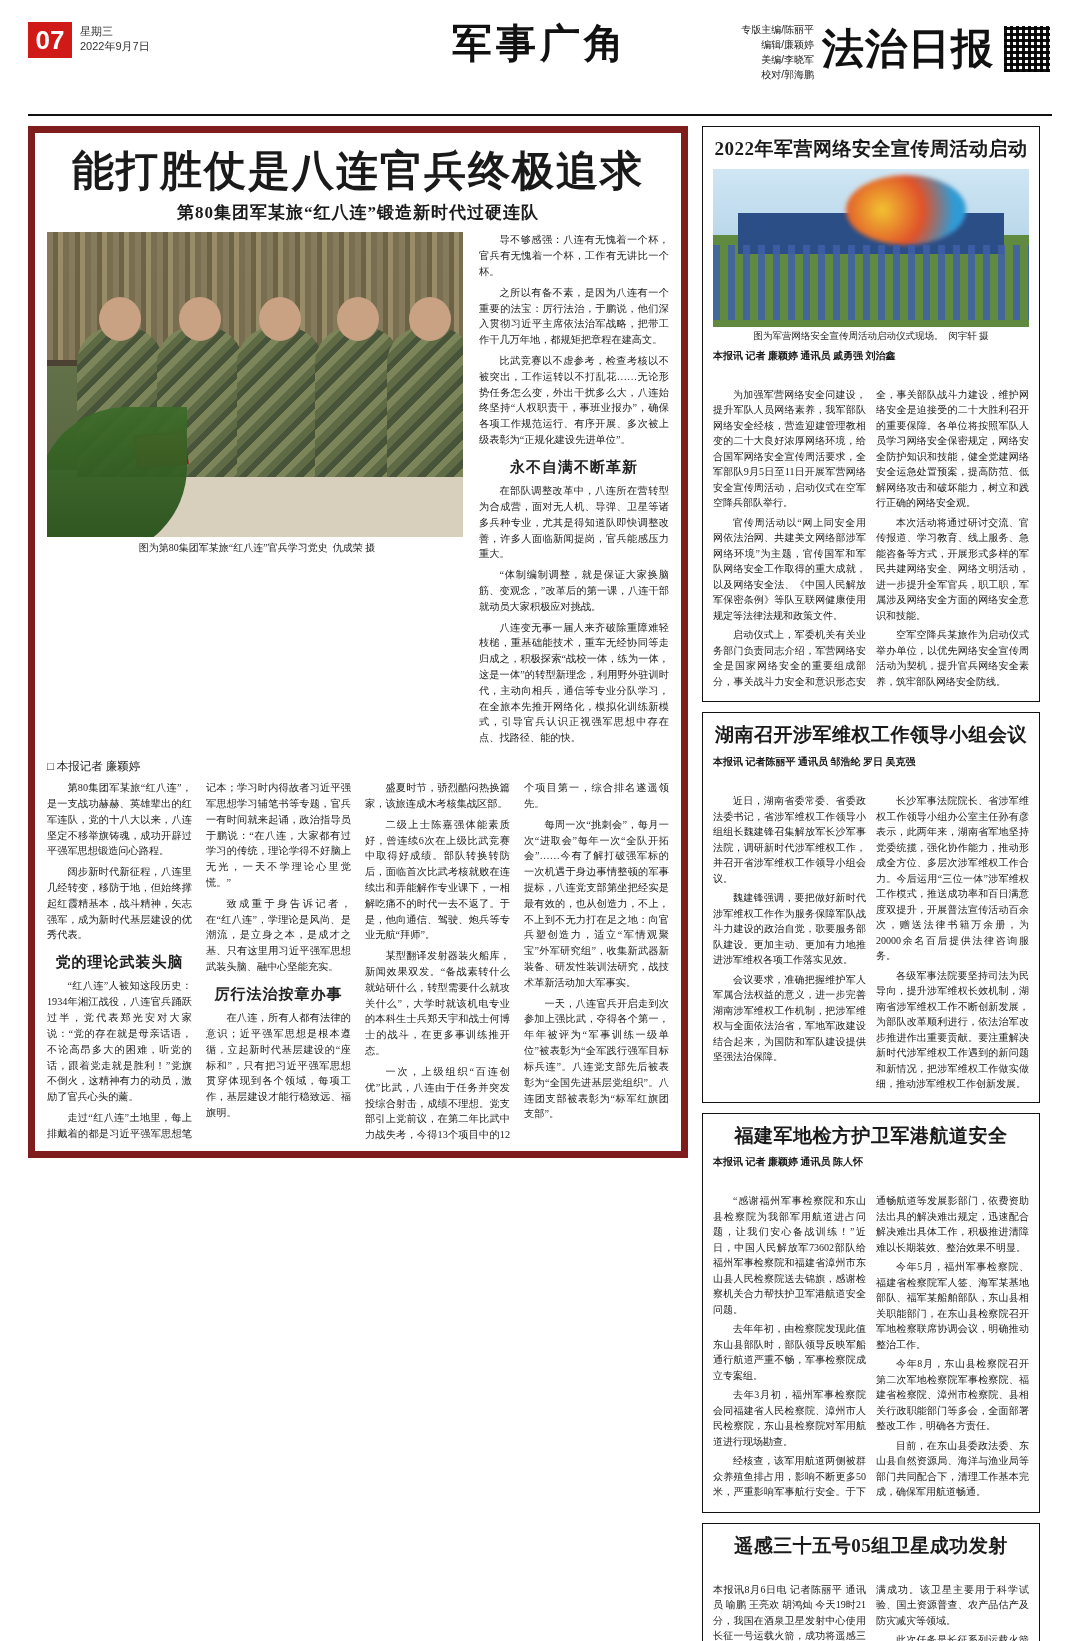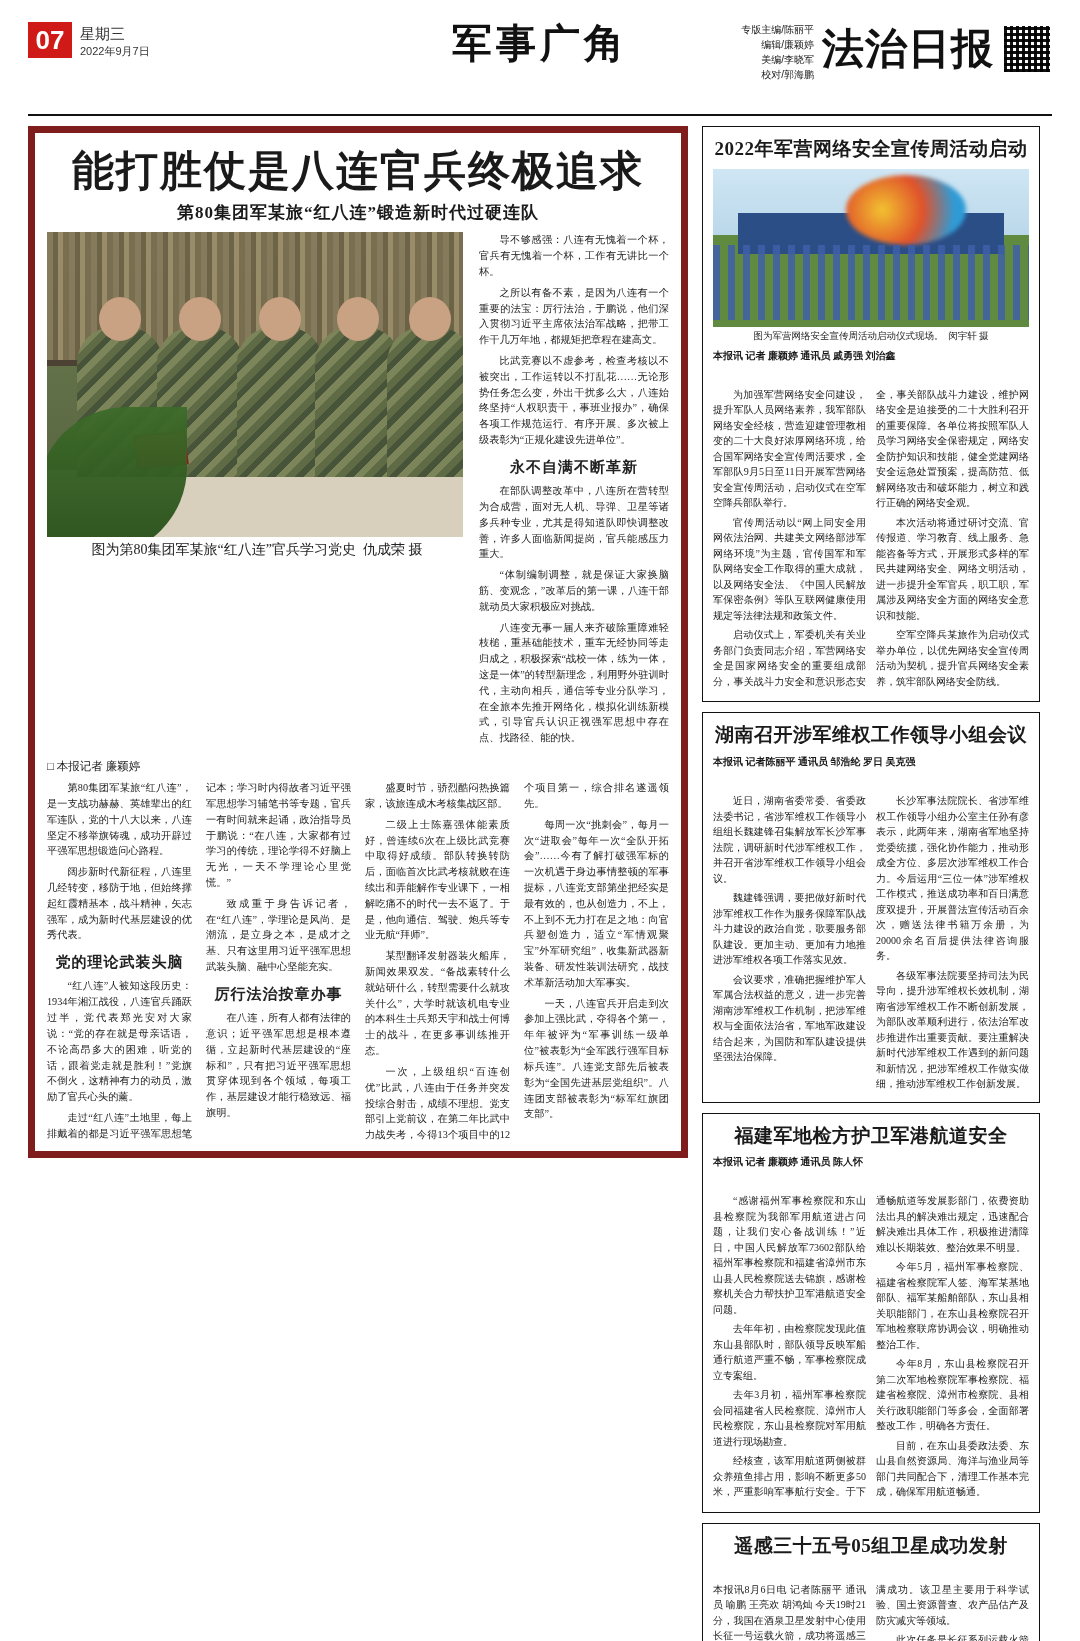--- a/index.html
+++ b/index.html
@@ -15,21 +15,21 @@
 
   
   .masthead { display:flex; align-items:flex-start; padding-top:18px; height:112px; position:relative; }
   .page-no-box {
     width:44px; height:36px; background:#d01a18; color:#fff;
     font-family:"Liberation Sans", sans-serif; font-weight:bold; font-size:26px;
     display:flex; align-items:center; justify-content:center; letter-spacing:0;
     margin-top:4px;
   }
   .date-block { margin-left:8px; font-family:"Liberation Sans", sans-serif; line-height:1.35; padding-top:6px; }
-  .date-block .w { font-size:15px; color:#333; }
+  .date-block .w { font-size:11px; color:#333; }
   .date-block .d { font-size:11px; color:#333; }
   .mast-title {
     position:absolute; left:0; right:0; top:16px; text-align:center;
     font-size:40px; font-weight:bold; letter-spacing:4px; color:#111;
     font-family:"Liberation Serif", serif;
   }
   .mast-right { margin-left:auto; display:flex; align-items:flex-start; gap:8px; padding-top:4px; }
   .credits { font-size:10px; line-height:1.5; text-align:right; color:#222; font-family:"Liberation Sans", sans-serif; }
   .paper-logo {
     font-size:42px; font-weight:bold; letter-spacing:1px; color:#111;
@@ -64,21 +64,21 @@
   .photo .shelf2 { position:absolute; left:0; right:0; top:42%; height:6px; background:#4b4233; }
   .photo .table { position:absolute; left:0; right:0; bottom:0; height:22%; background:#d9cfbd; }
   .photo .book { position:absolute; width:52px; height:34px; background:#c32a24; border:2px solid #8f1a16;
     left:calc(50% - 120px); bottom:70px; transform:rotate(-6deg); }
   .photo .p { position:absolute; bottom:60px; width:86px; height:150px; border-radius:36px 36px 0 0;
     background:repeating-linear-gradient(135deg,#5e6b44 0 7px,#48543a 7px 13px,#7c8559 13px 20px); }
   .photo .p::before { content:""; position:absolute; left:50%; top:-30px; transform:translateX(-50%);
     width:42px; height:44px; border-radius:50%; background:#c9a183; }
   .photo .leaf { position:absolute; left:-10px; bottom:-20px; width:150px; height:150px; border-radius:60% 0 60% 0;
     background:linear-gradient(#3d6b2a,#254d17); opacity:.95; }
-  .cap { font-size:14px; text-align:center; margin-top:4px; color:#222; }
+  .cap { font-size:10px; text-align:center; margin-top:4px; color:#222; }
 
   .byline { font-size:11.5px; margin:8px 0 6px; }
   .sec-title { text-align:center; font-weight:bold; font-size:15px; margin:8px 0 4px; letter-spacing:1px; }
 
   .txtcols { column-gap:14px; font-size:10.2px; line-height:1.55; text-align:justify; color:#222; }
   .txtcols p { margin:0 0 5px; text-indent:2em; }
 
   .rcard { border:1px solid #111; padding:8px 10px 10px; margin-bottom:10px; }
   .rtitle { text-align:center; font-weight:bold; font-size:19px; letter-spacing:.5px; margin:2px 0 8px; line-height:1.25; }
   .rphoto { height:158px; position:relative; overflow:hidden; background:linear-gradient(#cfe6f4,#9ec4dc); }

